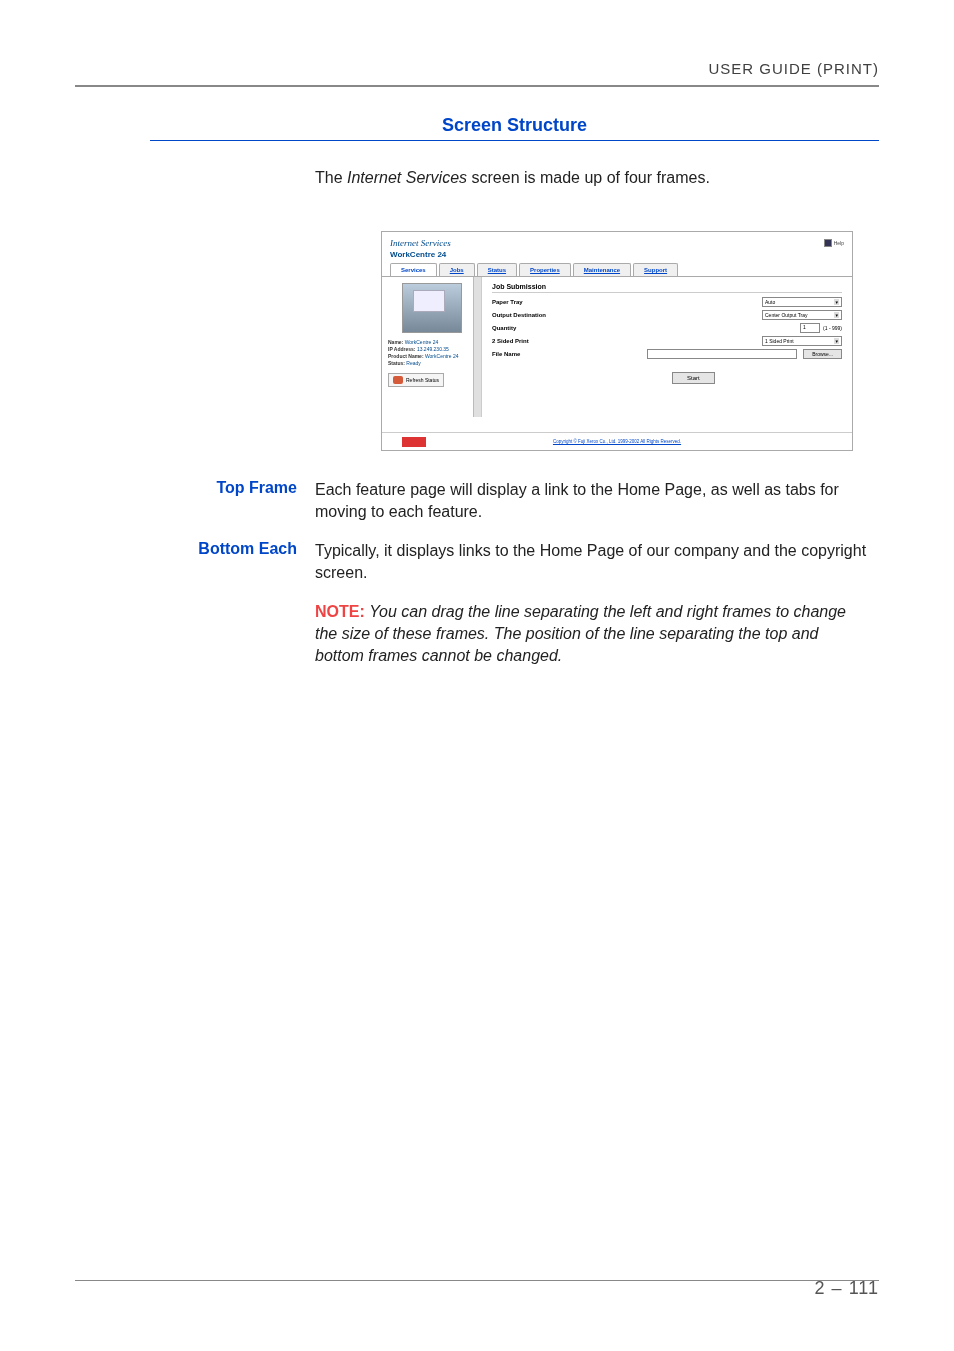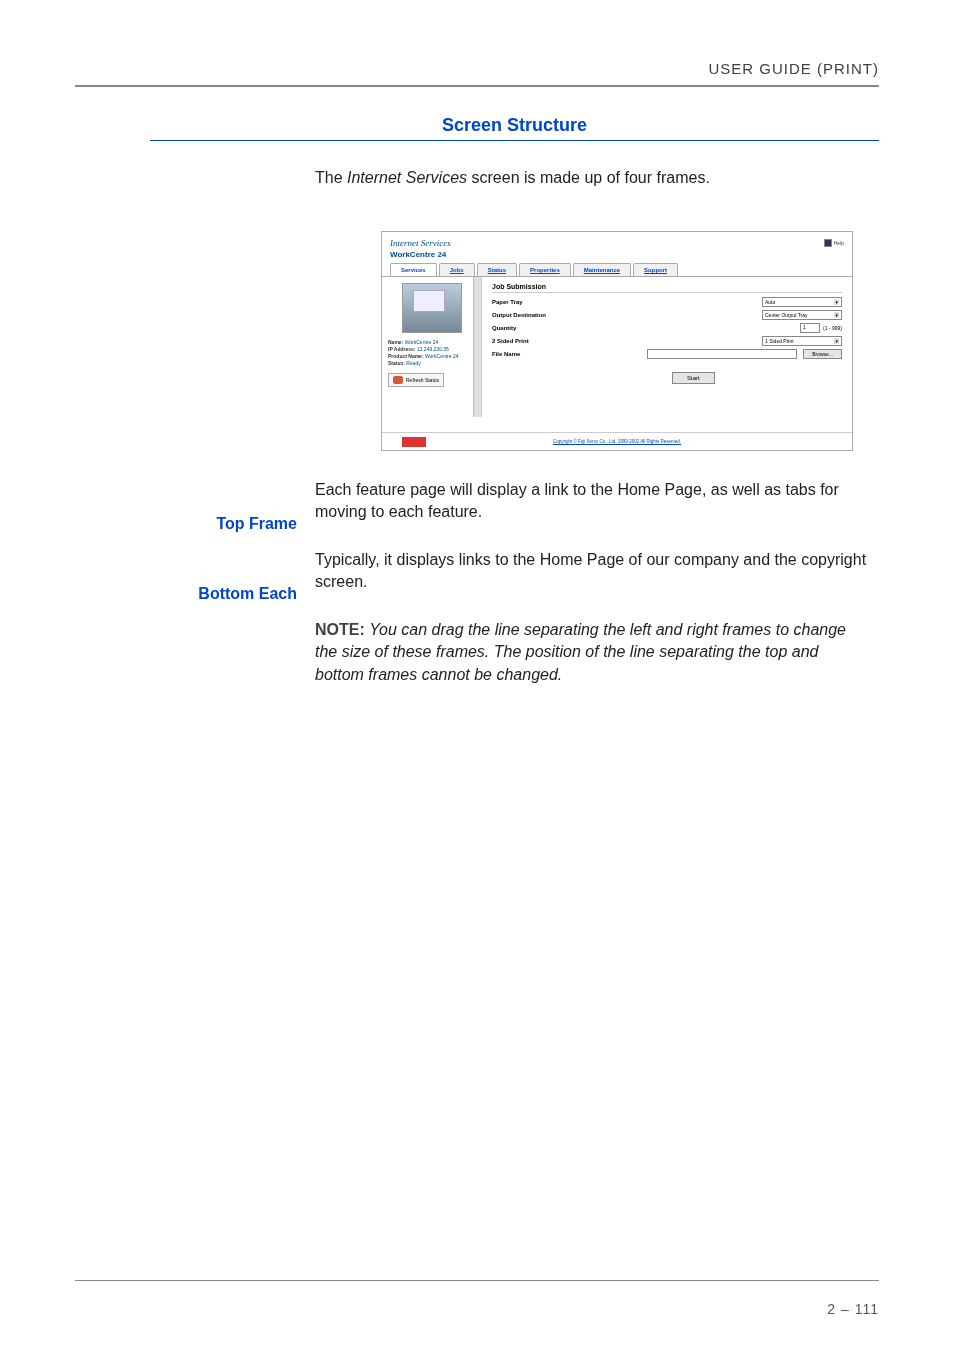--- a/index.html
+++ b/index.html
@@ -283,49 +283,48 @@
       margin-bottom: 16px;
     }
     .def-label {
       width: 240px;
       text-align: right;
       color: #0046c8;
       font-weight: bold;
       font-size: 16px;
       padding-right: 18px;
       flex-shrink:0;
-      margin-top:36px;
     }
     .def-body {
       flex: 1;
       font-size: 16px;
       color: #222;
       line-height: 1.4;
       padding-right:10px;
     }
     .note-label {
-      color: #404040;
+      color: #ef4444;
       font-weight: bold;
     }
     .note-text {
       font-style: italic;
     }
     .footer-rule {
       position: absolute;
       bottom: 70px;
       left: 75px;
       right: 75px;
       border: none;
       border-top: 1.5px solid #888;
     }
     .page-number {
       position: absolute;
-      bottom: 34px;
+      bottom: 52px;
       right: 75px;
-      font-size: 14px;
+      font-size: 18px;
       color: #555;
       letter-spacing: 1px;
     }
   </style>
 </head>
 <body>
 
 <div class="page-wrap">
   <div class="header-title">USER GUIDE (PRINT)</div>
   <hr class="header-rule">

